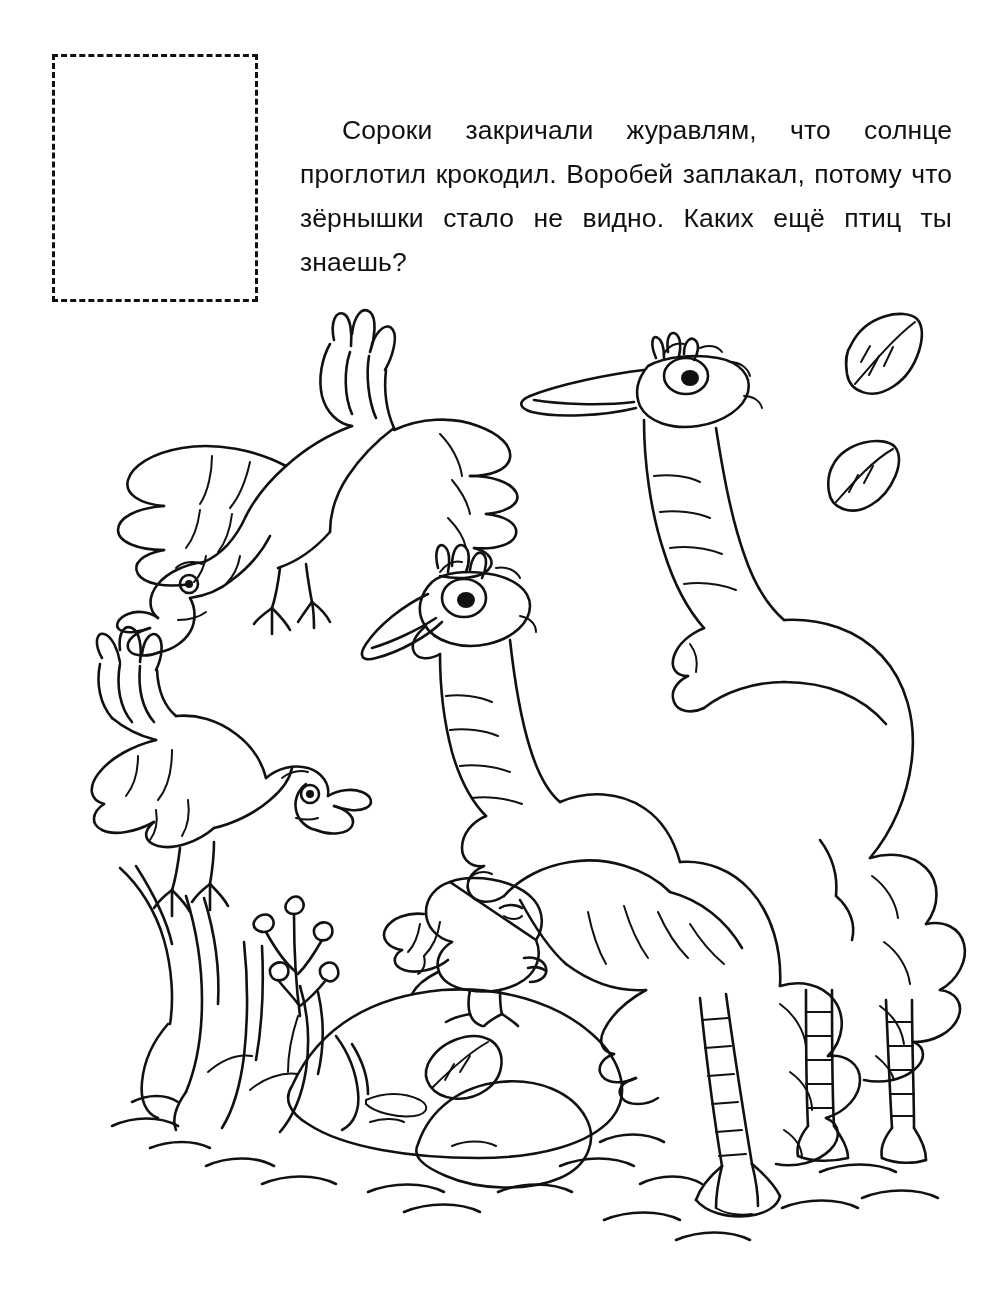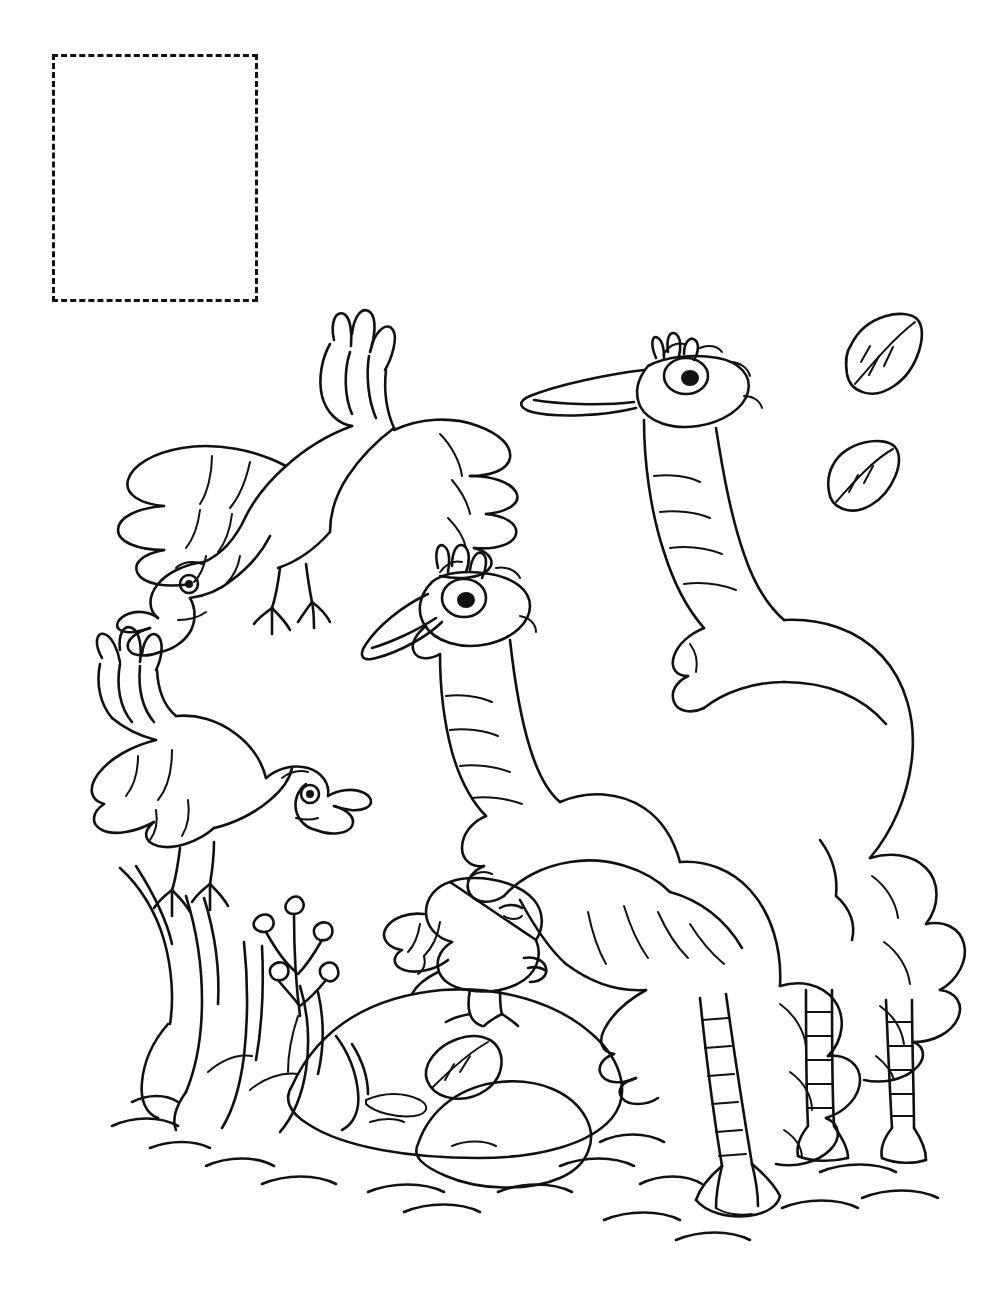--- a/index.html
+++ b/index.html
@@ -87,20 +87,21 @@
     stroke: none;
   }
 </style>
 </head>
 <body>
 
 <div class="page">
 
   <div class="header">
     <div class="sticker-box"></div>
+    <div class="story-text"><span class="indent"></span><span>Сороки закричали журавлям, что солнце проглотил крокодил. Воробей заплакал, потому что зёрнышки стало не видно. Каких ещё птиц ты знаешь?</span></div>
   </div>
 
   <div class="illustration">
     <svg viewBox="0 0 1000 1000" xmlns="http://www.w3.org/2000/svg">
 
       <g>
         <path class="ink" d="M851 45 C 866 14, 905 8, 917 19 C 929 31, 918 70, 894 86 C 872 101, 850 92, 847 74 C 845 60, 846 52, 851 45 Z"></path>
         <path class="ink-thin" d="M855 84 C 872 64, 894 38, 915 22"></path>
         <path class="ink-thin" d="M869 75 L 879 56 M884 66 L 893 47 M861 62 L 870 46"></path>
       </g>

